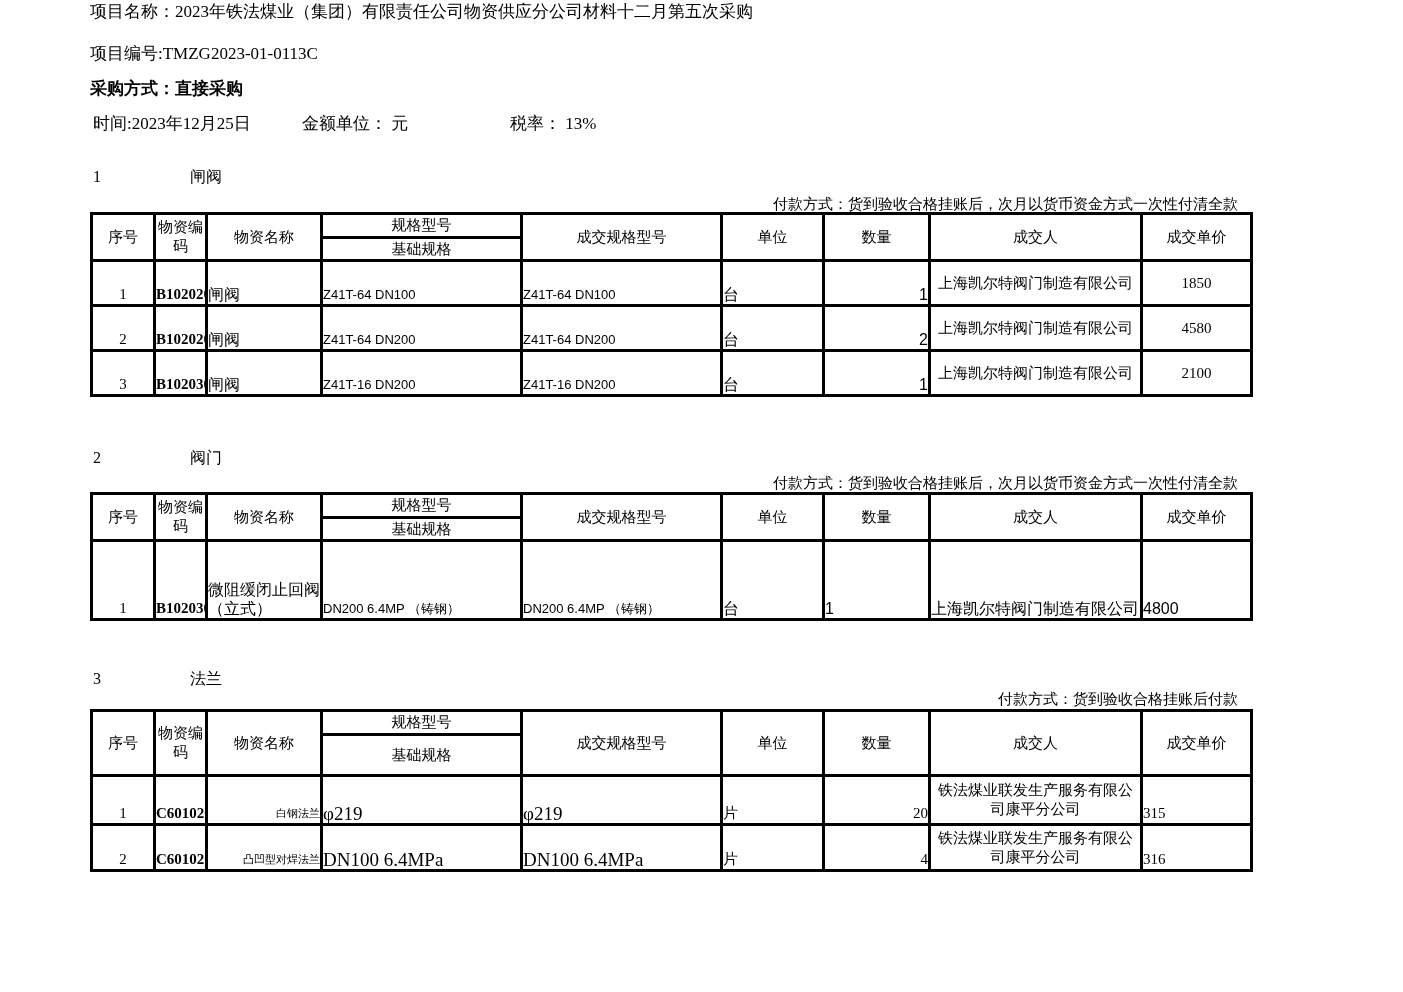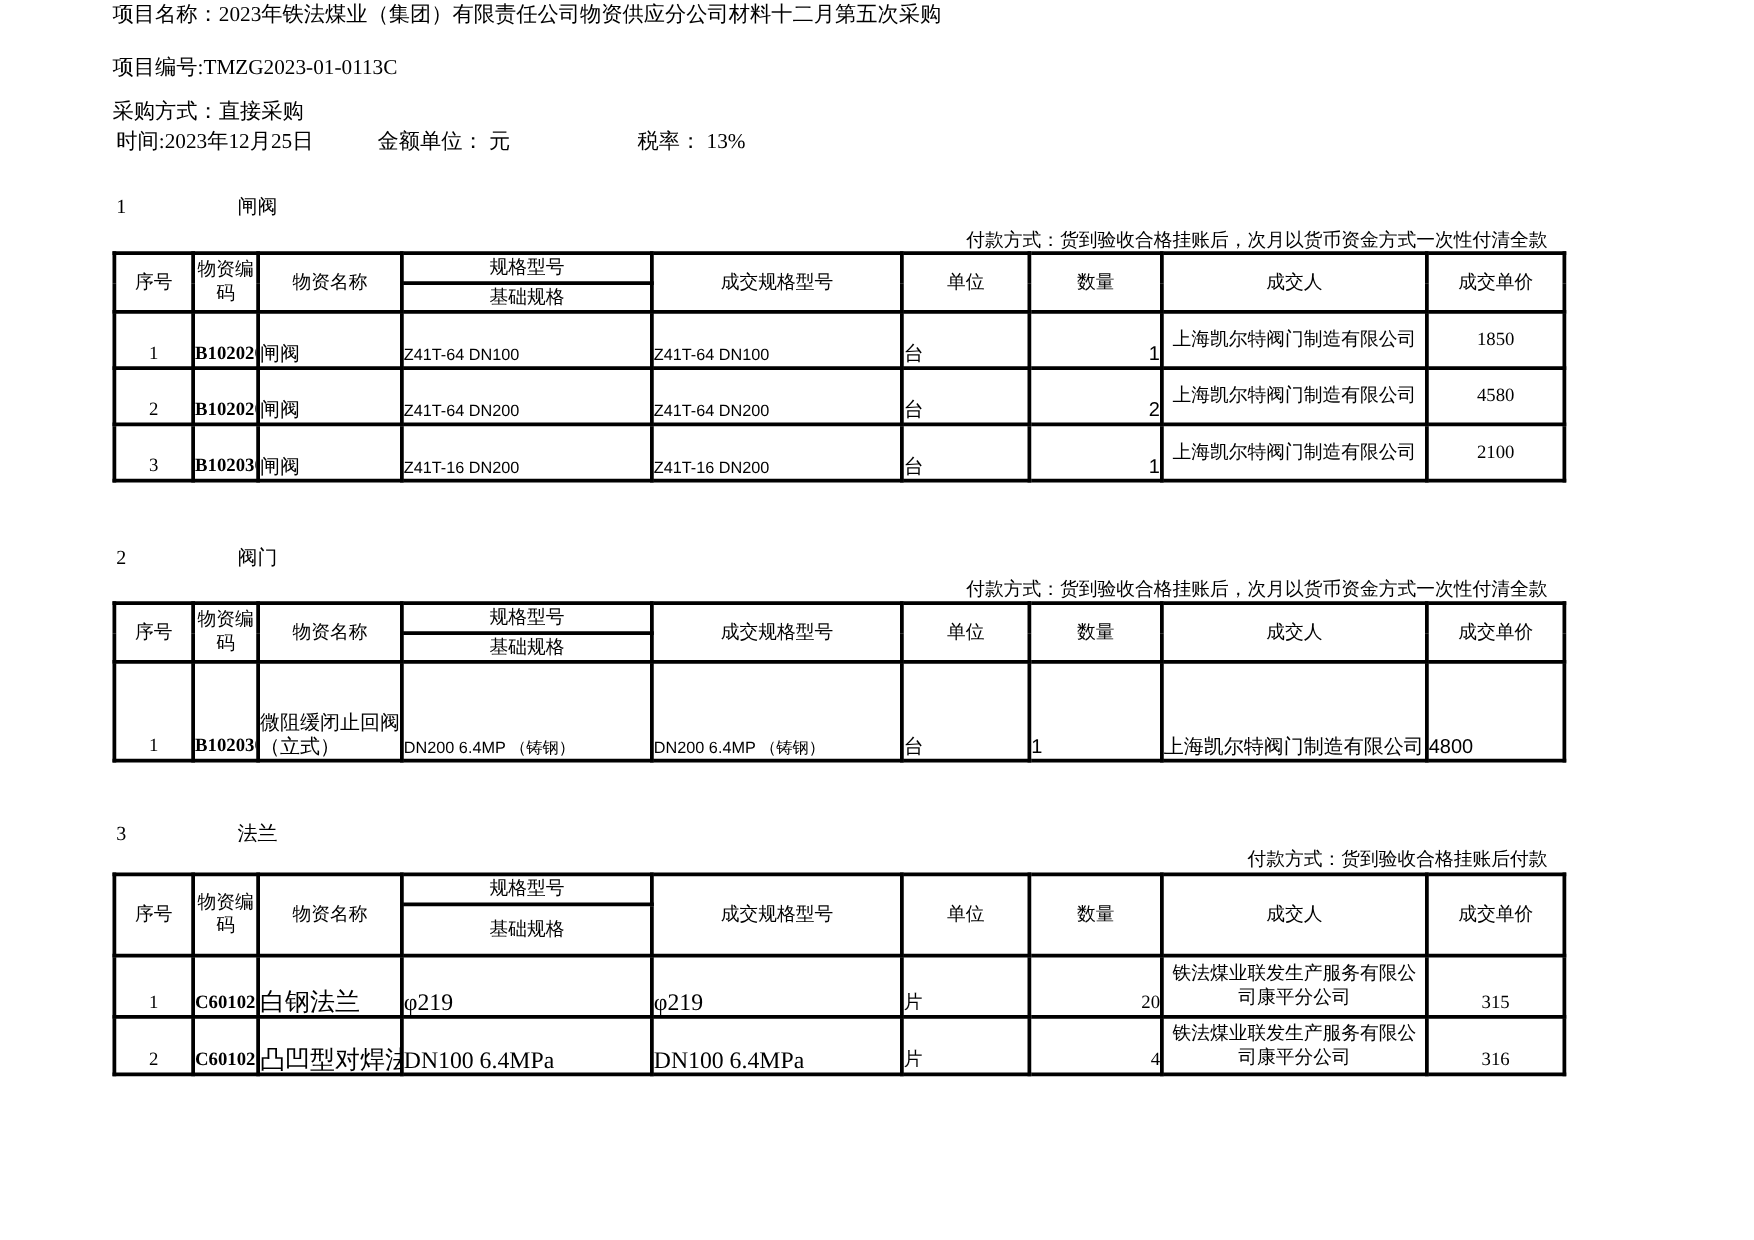--- a/index.html
+++ b/index.html
@@ -14,22 +14,22 @@
     margin:0; padding-top:24px;
     font-size:42px; line-height:52px; font-weight:normal;
     text-align:center; letter-spacing:3px;
     font-family:"Liberation Serif","DejaVu Serif",serif;
   }
 
   .meta-line { font-size:17px; line-height:20px; white-space:nowrap; }
   .meta-line .lab { }
   .l1 { margin-top:2px; }
   .l2 { margin-top:22px; }
-  .l3 { margin-top:15px; }
-  .l4 { margin-top:4px; position:relative; height:20px; }
+  .l3 { margin-top:15px;font-weight:bold; }
+  .l4 { margin-top:15px; position:relative; height:20px; }
   .l4 .seg-time { position:absolute; left:3px; top:0; }
   .l4 .seg-unit { position:absolute; left:212px; top:0; }
   .l4 .seg-tax  { position:absolute; left:420px; top:0;text-align:center; }
 
   .section-head { font-size:16px; line-height:20px; position:relative; height:20px; }
   .sec-no   { position:absolute; left:3px; top:0; }
   .sec-name { position:absolute; left:100px; top:0; }
   .sh1 { margin-top:33px; }
   .sh2 { margin-top:51px; }
   .sh3 { margin-top:48px; }
@@ -62,28 +62,28 @@
                font-size:9px; font-weight:bold; letter-spacing:0; white-space:nowrap; }
   td.c-name  { text-align:left; vertical-align:bottom; padding:0 2px 2px 4px; }
   td.c-spec  { text-align:left; vertical-align:bottom; padding:0 2px 2px 4px; white-space:nowrap; }
   td.c-unit  { text-align:left; vertical-align:bottom; padding:0 0 2px 4px; }
   td.c-qty-r { text-align:right; vertical-align:bottom; padding:0 3px 2px 0; }
   td.c-qty-l { text-align:left; vertical-align:bottom; padding:0 0 2px 4px; }
   td.c-win-c { text-align:center; vertical-align:middle; padding:0 13px; font-size:15px; }
   td.c-win-l { text-align:left; vertical-align:bottom; padding:0 18px 2px 4px; font-size:16px; }
   td.c-pr-c  { text-align:center; vertical-align:middle; font-size:15px; }
   td.c-pr-l  { text-align:left; vertical-align:bottom; padding:0 0 2px 4px; font-size:16px; }
-  td.c-pr-r  { text-align:center; vertical-align:bottom; padding:0 2px 2px 0; font-size:15px; }
+  td.c-pr-r  { text-align:left; vertical-align:bottom; padding:0 2px 2px 0; font-size:15px; }
 
   .t1 td.c-name, .t1 td.c-unit, .t1 td.c-qty-r,
   .t2 td.c-name, .t2 td.c-unit, .t2 td.c-qty-l, .t2 td.c-win-l, .t2 td.c-pr-l
       { font-family:"Liberation Sans","DejaVu Sans",sans-serif; font-size:16px; }
   .t1 td.c-spec, .t2 td.c-spec
       { font-family:"Liberation Sans","DejaVu Sans",sans-serif; font-size:13px;margin-left:20px; }
-  .t3 td.c-name { font-size:20px; white-space:nowrap; }
+  .t3 td.c-name { font-size:11px; white-space:nowrap;text-align:right; }
   .t3 td.c-spec { font-size:19px; }
   .t3 td.c-unit { font-size:15px; }
   .qty-lg { font-size:16px; }
   .qty-sm { font-size:12px; }
 </style>
 </head>
 <body>
 
 <div class="doc">
 

